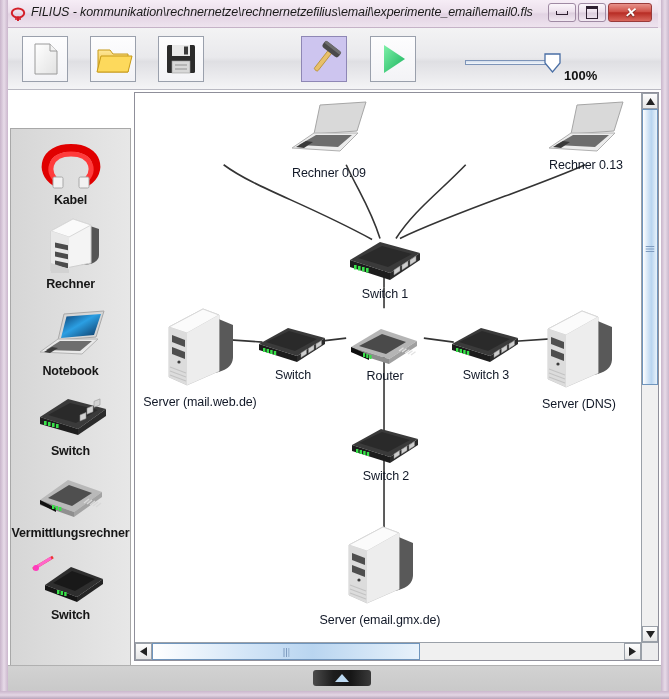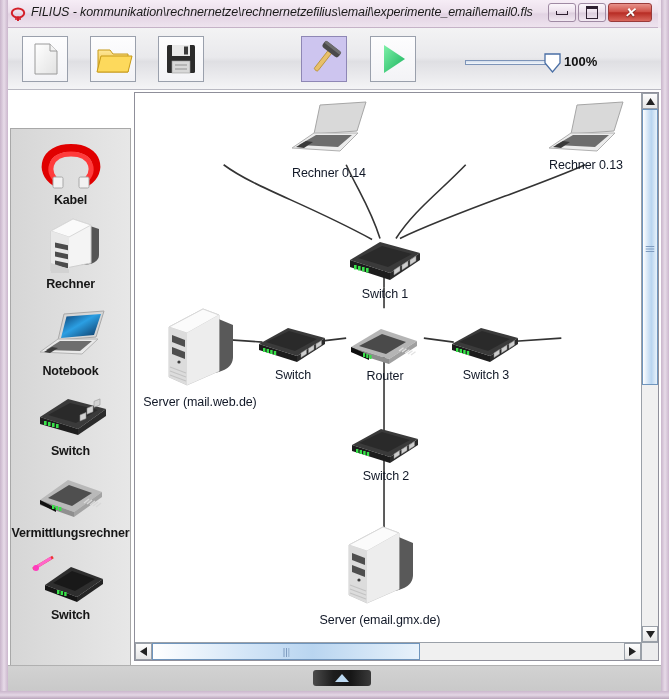--- a/index.html
+++ b/index.html
@@ -91,21 +91,21 @@
   .zoom-wrap { position: absolute; top: 22px; left: 457px; width: 140px; height: 24px; }
   .zoom-track {
     position: absolute; left: 0; top: 10px; width: 88px; height: 5px;
     background: linear-gradient(to bottom, #d3ddeb, #f3f7fc);
     border: 1px solid #7d94b8; box-sizing: border-box;
   }
   .zoom-thumb {
     position: absolute; left: 79px; top: 3px; width: 17px; height: 20px;
   }
   .zoom-label {
-    position: absolute; left: 99px; top: 4px;
+    position: absolute; left: 99px; top: 18px;
     font-size: 13px; color: #111; font-weight: bold;
   }
 
   
   .main {
     position: absolute; left: 8px; top: 90px; width: 653px; height: 575px;
     background: #ffffff;
   }
   .sidebar {
     position: absolute; left: 2px; top: 2px; width: 121px; height: 569px;
@@ -450,21 +450,21 @@
 
 
         <div class="node" style="left:149px; top:5px; width:90px; height:62px;">
           <svg width="90" height="62" viewBox="0 0 90 62">
             <path d="M30 36 L36 7 L82 4 L73 33 z" fill="#d9d9d9" stroke="#a6a6a6"></path>
             <path d="M33 34 L38.5 9.5 L78.5 7 L70.5 31 z" fill="url(#s1)"></path>
             <path d="M8 50 L30 35 L74 35 L56 53 z" fill="#ececec" stroke="#b0b0b0"></path>
             <path d="M15 47 L32 37 L68 37 L54 49 z" fill="#6d6d6d"></path>
             <path d="M12 49 L22 43 L29 44 L20 50 z" fill="#3a3a3a"></path>
           </svg>
-          <div class="node-label" style="top:68px">Rechner 0.14</div>
+          <div class="node-label" style="top:68px">Rechner 0.09</div>
         </div>
 
 
         <div class="node" style="left:406px; top:5px; width:90px; height:62px;">
           <svg width="90" height="62" viewBox="0 0 90 62">
             <path d="M30 36 L36 7 L82 4 L73 33 z" fill="#d9d9d9" stroke="#a6a6a6"></path>
             <path d="M33 34 L38.5 9.5 L78.5 7 L70.5 31 z" fill="url(#s1)"></path>
             <path d="M8 50 L30 35 L74 35 L56 53 z" fill="#ececec" stroke="#b0b0b0"></path>
             <path d="M15 47 L32 37 L68 37 L54 49 z" fill="#6d6d6d"></path>
             <path d="M12 49 L22 43 L29 44 L20 50 z" fill="#3a3a3a"></path>
@@ -570,20 +570,38 @@
             </g>
             <g fill="#cfcfcf" stroke="#8a8a8a" stroke-width="0.5">
               <path d="M48 33 l5.5 -3.6 l0 4.6 l-5.5 3.6 z"></path>
                 <path d="M55.5 28.5 l5.5 -3.6 l0 4.6 l-5.5 3.6 z"></path>
               <path d="M63 24 l5.5 -3.6 l0 4.6 l-5.5 3.6 z"></path>
             </g>
           </svg>
           <div class="node-label" style="top:48px">Switch 3</div>
         </div>
 
+        <div class="node" style="left:401px; top:214px; width:86px; height:92px;">
+          <svg width="86" height="92" viewBox="0 0 86 92">
+            <path d="M30 24 L52 10 L76 20 L76 52 C76 62 66 68 52 68 L32 68 z" fill="#595959"></path>
+            <path d="M12 22 L46 4 L62 10 L62 66 L30 80 L12 72 z" fill="#f3f3f3" stroke="#cfcfcf"></path>
+            <path d="M12 22 L46 4 L62 10 L30 28 z" fill="#fbfbfb" stroke="#d9d9d9"></path>
+            <path d="M30 28 L62 10 L62 66 L30 80 z" fill="#ededed"></path>
+            <path d="M12 22 L30 28 L30 80 L12 72 z" fill="#dcdcdc"></path>
+            <path d="M15 30 L28 35 L28 42 L15 37 z" fill="#4e4e4e"></path>
+            <path d="M15 42 L28 47 L28 54 L15 49 z" fill="#4e4e4e"></path>
+            <circle cx="22" cy="57" r="1.6" fill="#3b3b3b"></circle>
+            <g stroke="#c3c3c3" stroke-width="1.2" fill="none">
+              <path d="M13 62 L29 68"></path>
+                <path d="M13 66 L29 72"></path>
+                <path d="M13 70 L29 76"></path>
+            </g>
+          </svg>
+          <div class="node-label" style="top:90px">Server (DNS)</div>
+        </div>
 
         <div class="node" style="left:211px; top:328px; width:80px; height:48px;">
           <svg width="80" height="48" viewBox="0 0 80 48">
             <path d="M6 24 L35 8 L72 18 L44 36 z" fill="#3a3a3a"></path>
             <path d="M6 24 L44 36 L44 42 L6 30 z" fill="#1c1c1c"></path>
             <path d="M44 36 L72 18 L72 24 L44 42 z" fill="#2a2a2a"></path>
             <path d="M13 22 L36 11 L64 19 L42 31 z" fill="#2a2a2a"></path>
             <g fill="#39e04a">
               <rect x="10" y="28" width="2.4" height="4"></rect>
                 <rect x="13.6" y="29" width="2.4" height="4"></rect>

